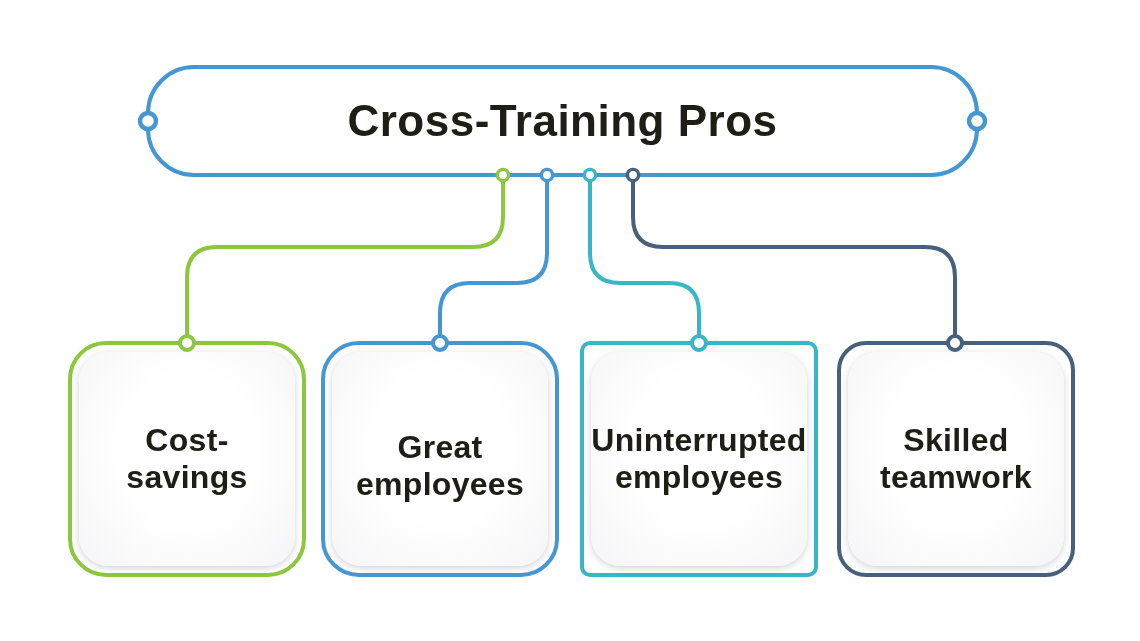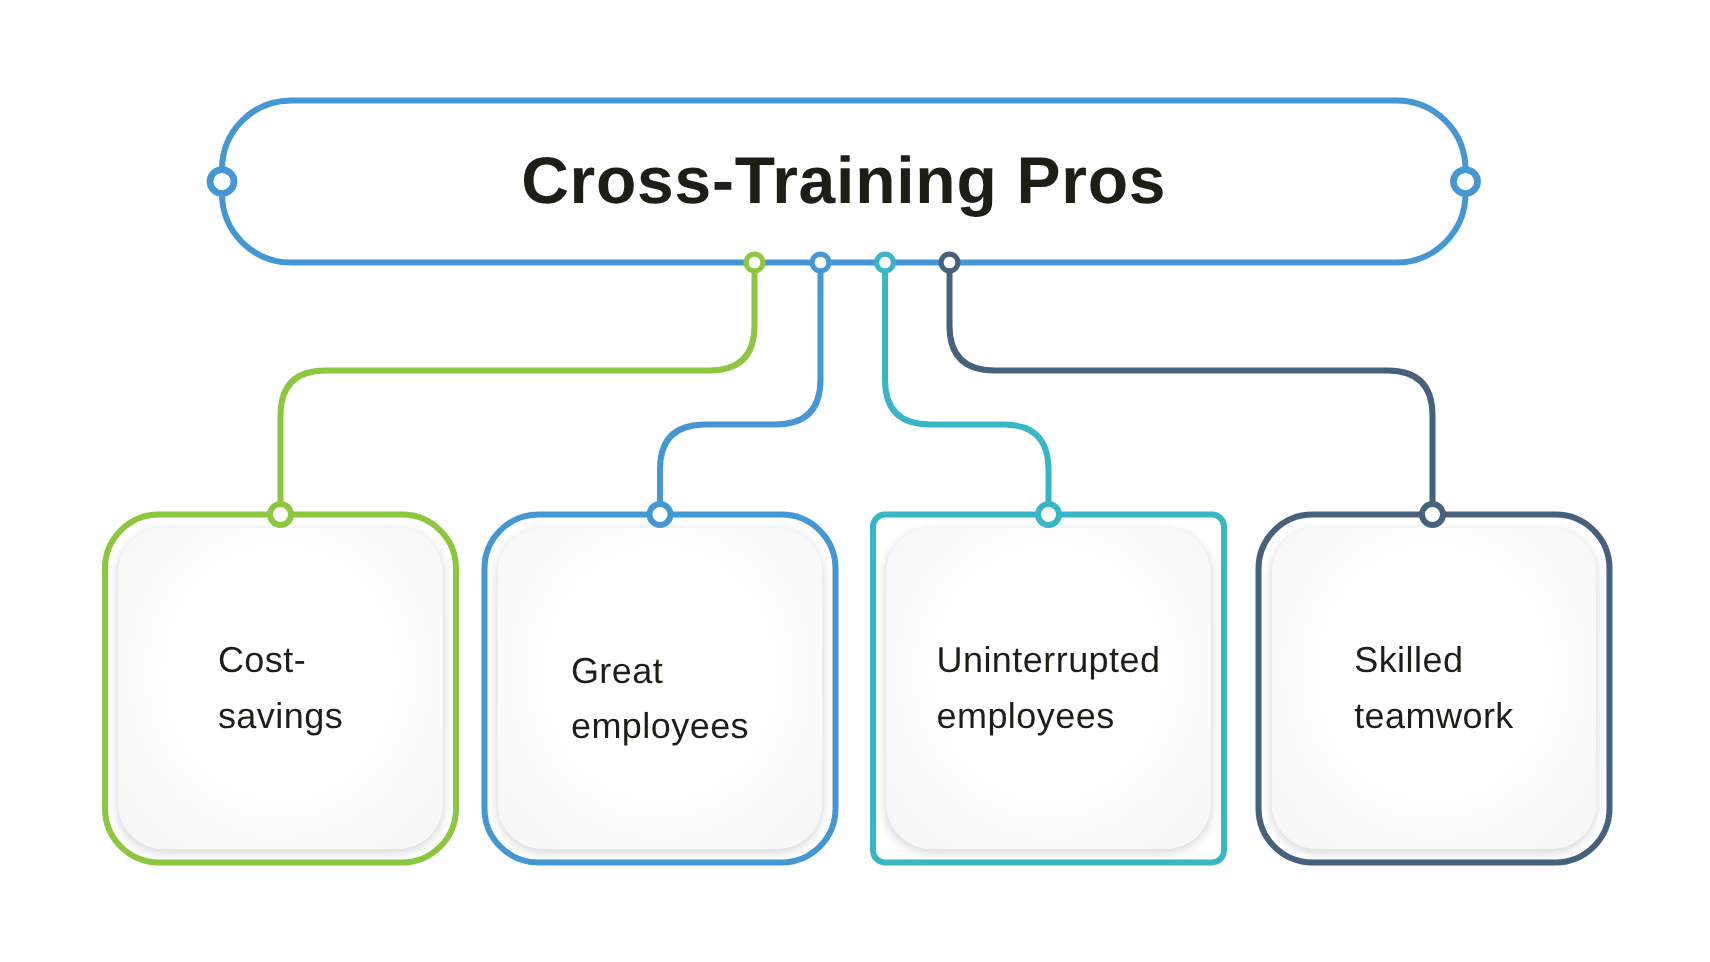--- a/index.html
+++ b/index.html
@@ -24,22 +24,22 @@
     box-sizing:border-box; border:4px solid; border-radius:38px;
     background:#ffffff; display:flex; align-items:center; justify-content:center;
     z-index:1;
   }
   .inner-panel {
     position:absolute; inset:7px; border-radius:30px;
     background:radial-gradient(ellipse at 50% 45%, #ffffff 45%, #f5f5f7 100%);
     box-shadow:0 2px 7px rgba(110,115,125,0.32);
   }
   .node-label {
-    position:relative; z-index:2; 
-    font-weight:normal; font-size:24px; line-height:37px; letter-spacing:0.3px;
+    position:relative; z-index:2; text-align:center;
+    font-weight:bold; font-size:32px; line-height:37px; letter-spacing:0.3px;
     color:#1E1E17;
   }
   .node-label div { white-space:nowrap; }
   #box-1 { left:68px;  }
   #box-2 { left:321px; }
   #box-3 { left:580px; }
   #box-4 { left:837px; }
   
   .wires {
     position:absolute; inset:0; width:1140px; height:641px;
@@ -76,21 +76,21 @@
   </div>
 
   <div class="node-box" id="box-3" style="border-color: rgb(56, 182, 197); border-radius: 10px;">
     <div class="inner-panel"></div>
     <div class="node-label" style="color: rgb(30, 30, 23);">
       <div>Uninterrupted</div>
       <div>employees</div>
     </div>
   </div>
 
-  <div class="node-box" id="box-4" style="border-color: rgb(71, 97, 124);">
+  <div class="node-box" id="box-4" style="border-color: rgb(71, 97, 124); border-radius: 29px;">
     <div class="inner-panel"></div>
     <div class="node-label" style="color: rgb(30, 30, 23);">
       <div>Skilled</div>
       <div>teamwork</div>
     </div>
   </div>
 
   <svg class="wires" viewBox="0 0 1140 641">
 
     <path d="M503,175 V217 Q503,247 473,247 H217 Q187,247 187,277 V343" style="stroke: rgb(141, 198, 63);"></path>

